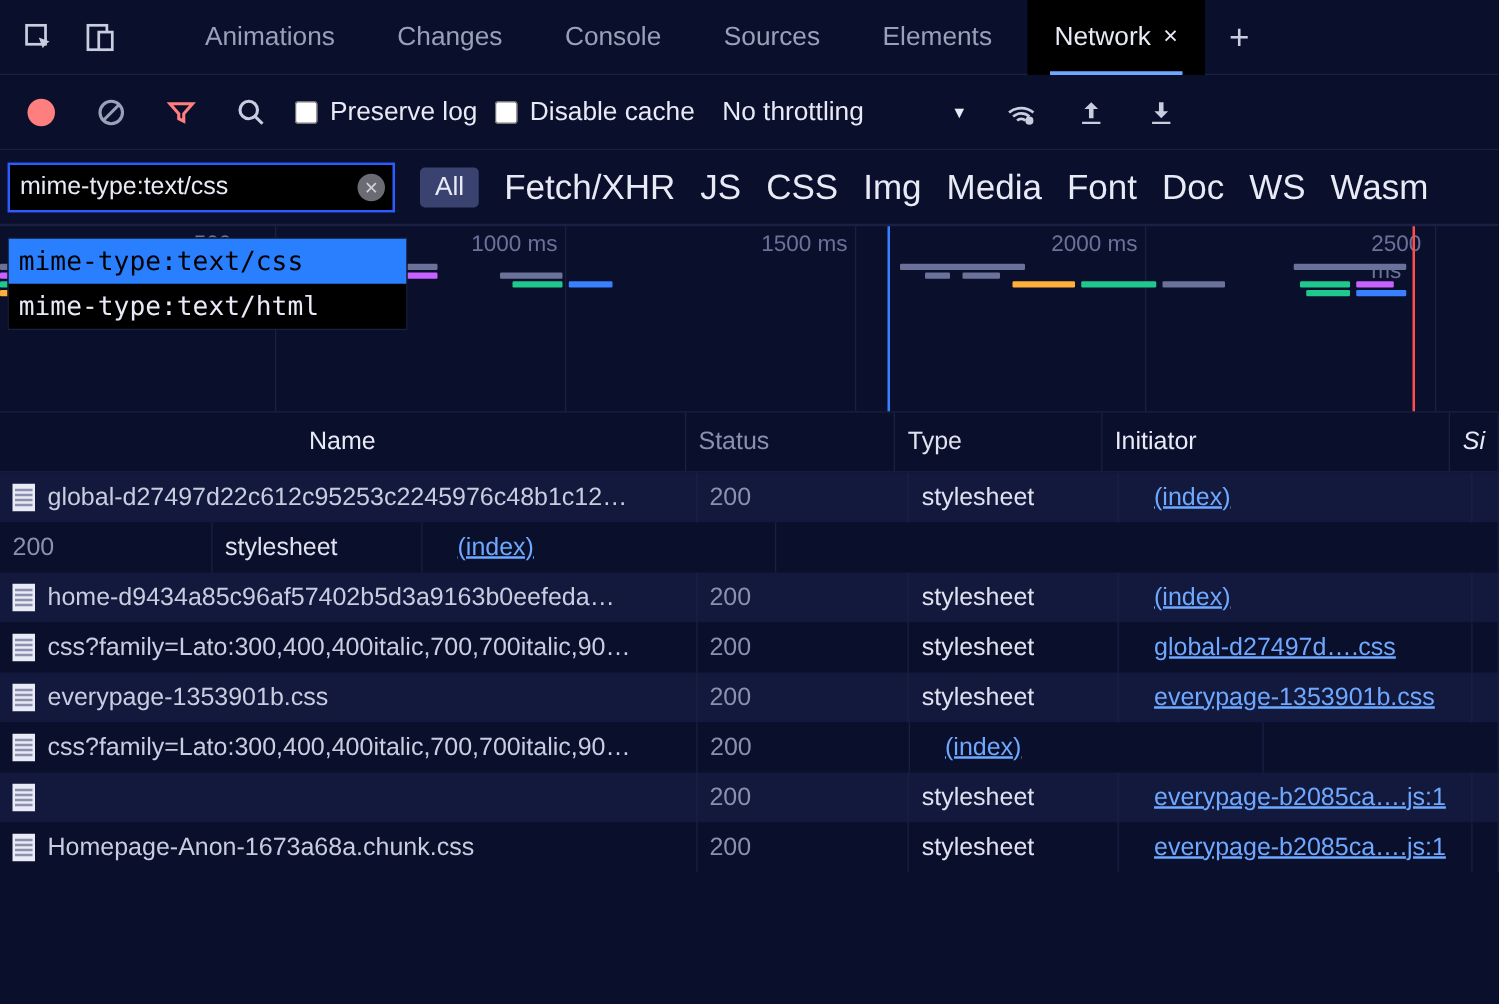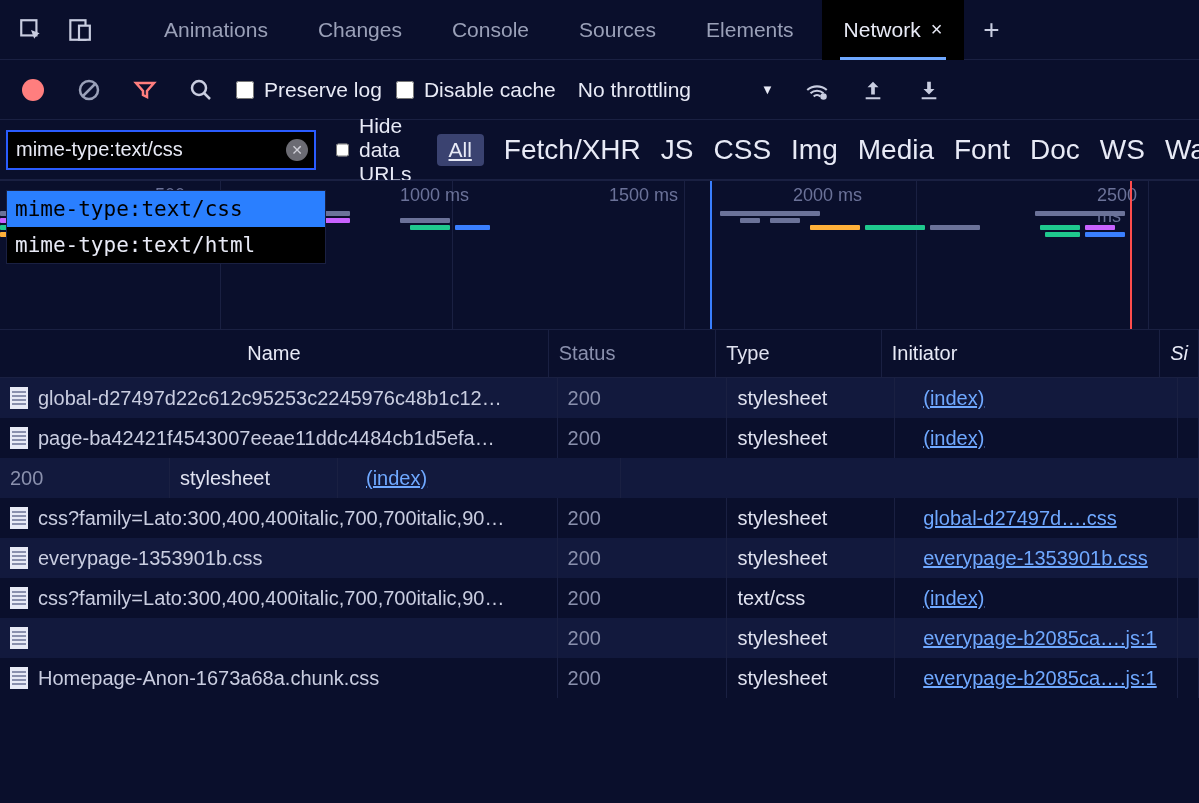--- a/index.html
+++ b/index.html
@@ -11,21 +11,21 @@
 .tab.active::after { content:""; position:absolute; bottom:0; left:18px; right:18px; height:3px; background:#6fa8ff; }
 .toolbar { display:flex; align-items:center; height:60px; padding:0 12px; gap:14px; border-bottom:1px solid #1a2042; }
 .rec-dot { width:22px; height:22px; border-radius:50%; background:#ff7e7e; }
 .chk { display:flex; align-items:center; gap:10px; font-size:21px; color:#e8eaf6; }
 .chk input { width:18px; height:18px; accent-color:#0a0f2c; }
 .throttle { display:flex; align-items:center; gap:10px; font-size:21px; color:#e8eaf6; padding:0 8px; }
 .filterbar { display:flex; align-items:center; height:60px; padding:0 0 0 6px; gap:20px; border-bottom:1px solid #1a2042; position:relative; }
 .filter-input-wrap { position:relative; }
 .filter-input { width:310px; height:40px; background:#000; border:2px solid #2a5cff; color:#e8eaf6; font-size:20px; padding:0 40px 0 8px; font-family:inherit; }
 .clear-x { position:absolute; right:8px; top:50%; transform:translateY(-50%); width:22px; height:22px; border-radius:50%; background:#6b6b73; color:#d0d0d8; display:flex; align-items:center; justify-content:center; font-size:14px; cursor:pointer; }
-.pill { padding:4px 12px; border-radius:4px; font-size:21px; color:#e8eaf6; cursor:pointer;text-decoration:underline; }
+.pill { padding:4px 12px; border-radius:4px; font-size:21px; color:#e8eaf6; cursor:pointer; }
 .pill.active { background:#3a4270; }
 .flabel { font-size:28px; color:#e8eaf6; cursor:pointer; }
 .autocomplete { position:absolute; top:60px; left:0px; width:320px; background:#000; z-index:50; font-family:Menlo,Consolas,monospace; font-size:21px; border:1px solid #1a2042; }
 .ac-item { padding:6px 8px; color:#e8eaf6; cursor:pointer; }
 .ac-item.sel { background:#2a7fff; color:#000; }
 .timeline { height:150px; border-bottom:1px solid #1a2042; position:relative; background:#0a0f2c; border-top:1px solid #1a2042; }
 .grid-line { position:absolute; top:0; bottom:0; width:1px; background:#1a2042; }
 .grid-label { position:absolute; top:4px; font-size:18px; color:#6b7299; transform:translateX(-100%); padding-right:6px; }
 .marker { position:absolute; top:0; bottom:0; width:2px; }
 .bars { position:absolute; top:30px; left:0; right:0; }
@@ -132,45 +132,41 @@
 <div class="filterbar">
   <div class="filter-input-wrap">
     <input class="filter-input" value="mime-type:text/css" style="">
     <div class="clear-x">✕</div>
     
     <div class="autocomplete">
       <div class="ac-item sel">mime-type:text/css</div>
       <div class="ac-item">mime-type:text/html</div>
     </div>
   </div>
-  <label class="chk">
-    <input type="checkbox" style="">
-      <span>Hide data URLs</span>
-  </label>
   <span class="pill active">All</span>
   <span class="flabel">Fetch/XHR</span>
   <span class="flabel">JS</span>
   <span class="flabel">CSS</span>
   <span class="flabel">Img</span>
   <span class="flabel">Media</span>
   <span class="flabel">Font</span>
   <span class="flabel">Doc</span>
   <span class="flabel">WS</span>
   <span class="flabel">Wasm</span>
 </div>
 
 <div class="timeline">
   <div class="grid-line" style="left:220px"></div>
     <div class="grid-label" style="left:220px">500 ms</div>
   <div class="grid-line" style="left:452px"></div>
-    <div class="grid-label" style="left:475px">1000 ms</div>
+    <div class="grid-label" style="left:452px">1000 ms</div>
   <div class="grid-line" style="left:684px"></div>
     <div class="grid-label" style="left:684px">1500 ms</div>
   <div class="grid-line" style="left:916px"></div>
-    <div class="grid-label" style="left:868px">2000 ms</div>
+    <div class="grid-label" style="left:916px">2000 ms</div>
   <div class="grid-line" style="left:1148px"></div>
     <div class="grid-label" style="left:1148px">2500 ms</div>
   <div class="marker" style="left:710px;background:#3a7fff"></div>
   <div class="marker" style="left:1130px;background:#ff4d4d"></div>
   <div class="bars">
 
     <div class="bar" style="left:0px;width:120px;top:0;background:#6b7299"></div>
     <div class="bar" style="left:125px;width:80px;top:0;background:#6b7299"></div>
     <div class="bar" style="left:230px;width:120px;top:0;background:#6b7299"></div>
     <div class="bar" style="left:0px;width:60px;top:7px;background:#c862ff"></div>
@@ -214,32 +210,32 @@
           <span>global-d27497d22c612c95253c2245976c48b1c12…</span>
         </div>
         <div class="td col-status">200</div>
         <div class="td col-type">stylesheet</div>
         <div class="td col-init">
           <span class="lnk">(index)</span>
         </div>
         <div class="td col-si"></div>
       </div>
       <div class="tr">
-        <div class="td col-name">
-          <span class="file-ico"></span>
-          <span>page-ba42421f4543007eeae11ddc4484cb1d5efa…</span>
-        </div>
         <div class="td col-status">200</div>
         <div class="td col-type">stylesheet</div>
         <div class="td col-init">
           <span class="lnk">(index)</span>
         </div>
         <div class="td col-si"></div>
       </div>
       <div class="tr">
+        <div class="td col-name">
+          <span class="file-ico"></span>
+          <span>home-d9434a85c96af57402b5d3a9163b0eefeda…</span>
+        </div>
         <div class="td col-status">200</div>
         <div class="td col-type">stylesheet</div>
         <div class="td col-init">
           <span class="lnk">(index)</span>
         </div>
         <div class="td col-si"></div>
       </div>
       <div class="tr">
         <div class="td col-name">
           <span class="file-ico"></span>
@@ -263,21 +259,20 @@
           <span class="lnk">everypage-1353901b.css</span>
         </div>
         <div class="td col-si"></div>
       </div>
       <div class="tr">
         <div class="td col-name">
           <span class="file-ico"></span>
           <span>css?family=Lato:300,400,400italic,700,700italic,90…</span>
         </div>
         <div class="td col-status">200</div>
-        <div class="td col-type">text/css</div>
         <div class="td col-init">
           <span class="lnk">(index)</span>
         </div>
         <div class="td col-si"></div>
       </div>
       <div class="tr">
         <div class="td col-name">
           <span class="file-ico"></span>
         </div>
         <div class="td col-status">200</div>

